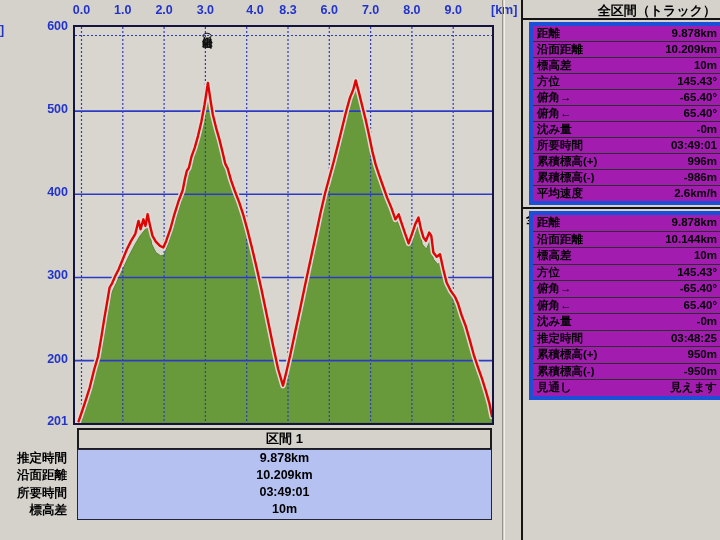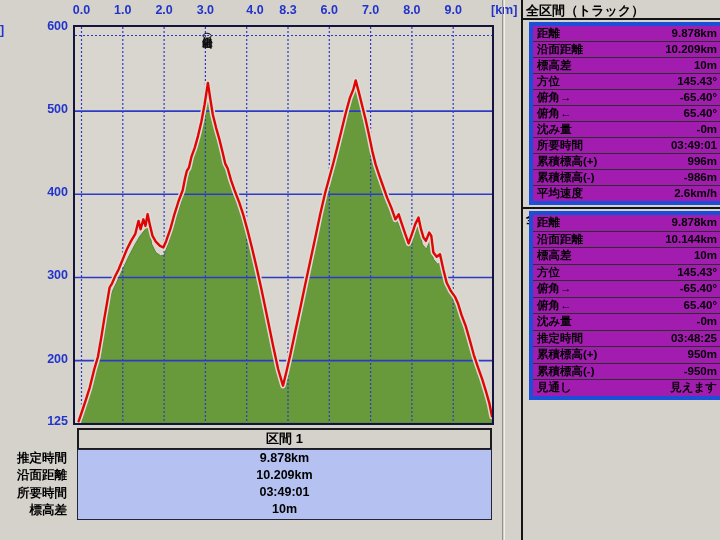--- a/index.html
+++ b/index.html
@@ -87,21 +87,21 @@
       <div class="abs axis-label x-tick" style="left: 353.6px;">7.0</div>
       <div class="abs axis-label x-tick" style="left: 394.9px;">8.0</div>
       <div class="abs axis-label x-tick" style="left: 436.2px;">9.0</div>
     </div>
   <div id="y-ticks">
       <div class="abs axis-label y-tick" style="left: 28px; top: 19px;">600</div>
       <div class="abs axis-label y-tick" style="left: 28px; top: 102.16px;">500</div>
       <div class="abs axis-label y-tick" style="left: 28px; top: 185.32px;">400</div>
       <div class="abs axis-label y-tick" style="left: 28px; top: 268.48px;">300</div>
       <div class="abs axis-label y-tick" style="left: 28px; top: 351.64px;">200</div>
-      <div class="abs axis-label y-tick" style="left: 28px; top: 414.01px;">125</div>
+      <div class="abs axis-label y-tick" style="left: 28px; top: 414.01px;">201</div>
     </div>
 
   <div id="chart-frame" class="abs">
     <svg id="chart-svg" width="417" height="396" viewBox="0 0 417 396">
         <rect x="0" y="0" width="417" height="396" fill="#d9d6d0"></rect>
         <polygon points="3.6,396 3.6,396.0 10.6,376.9 18.9,350.3 27.1,321.2 32.1,287.9 36.2,267.1 41.6,255.5 47.8,242.2 54.0,228.9 60.2,217.2 65.1,208.9 70.5,202.2 73.4,197.3 76.7,217.2 80.8,225.5 85.8,228.9 89.1,228.0 93.2,217.2 99.4,196.4 105.6,177.3 110.6,157.3 115.9,140.7 122.1,119.1 128.3,90.8 132.5,67.5 134.5,80.0 138.7,99.1 142.8,115.8 147.7,134.1 153.1,149.0 159.3,165.7 165.5,182.3 171.7,200.6 176.7,222.2 182.0,245.5 188.2,273.8 194.4,304.5 200.6,333.6 205.6,351.9 208.5,360.3 212.2,343.6 217.1,318.7 223.3,288.7 229.5,260.5 235.7,230.5 241.9,202.2 248.1,174.0 254.3,155.7 260.5,129.9 266.7,105.8 272.9,84.2 279.1,65.9 281.6,60.9 285.3,77.5 290.6,95.8 295.6,117.4 300.6,139.0 305.9,157.3 312.1,174.0 318.3,187.3 323.7,197.3 328.6,210.6 333.6,220.5 337.7,213.9 341.0,203.9 343.9,197.3 347.2,217.2 351.4,222.2 355.1,213.9 358.4,232.2 362.5,237.2 366.6,235.5 370.8,255.5 375.7,267.1 380.7,275.4 385.6,285.4 390.6,302.0 395.5,320.3 400.9,337.0 406.3,351.9 411.2,368.6 415.4,385.2 417.4,396.0 417.4,396" fill="#689a3c" stroke="#568430" stroke-width="1"></polygon>
         <line x1="6.5" y1="0" x2="6.5" y2="396" stroke="#2d3bc4" stroke-width="1.2" stroke-dasharray="2,2"></line>
         <line x1="47.8" y1="0" x2="47.8" y2="396" stroke="#2d3bc4" stroke-width="1.2" stroke-dasharray="2,2"></line>
         <line x1="89.1" y1="0" x2="89.1" y2="396" stroke="#2d3bc4" stroke-width="1.2" stroke-dasharray="2,2"></line>
         <line x1="130.39999999999998" y1="0" x2="130.39999999999998" y2="396" stroke="#2d3bc4" stroke-width="1.2" stroke-dasharray="2,2"></line>
@@ -137,21 +137,21 @@
       <div class="section-value-row">10m</div>
     </div>
 
   <div id="splitter" class="abs">
     <div class="dark"></div>
     <div class="lite"></div>
   </div>
 
   <div id="right-panel" class="abs">
     <div class="panel-edge"></div>
-  <div class="panel-title" style="top: 2px;">全区間（トラック）</div>
+  <div class="panel-title" style="top: 2px; text-align: right;">全区間（トラック）</div>
       <div class="panel-underline" style="top: 18px;"></div>
       <div class="stats-table" style="top: 22px;">
         <div class="stats-row" style="height: 15px; line-height: 15px;">
           <span class="lab">距離</span>
           <span class="val">9.878km</span>
         </div>
         <div class="stats-row" style="height: 15px; line-height: 15px;">
           <span class="lab">沿面距離</span>
           <span class="val">10.209km</span>
         </div>

